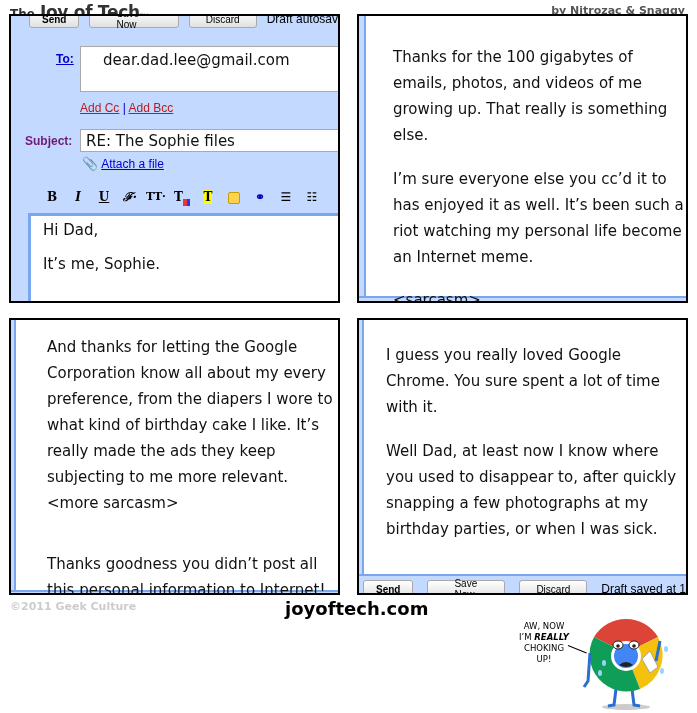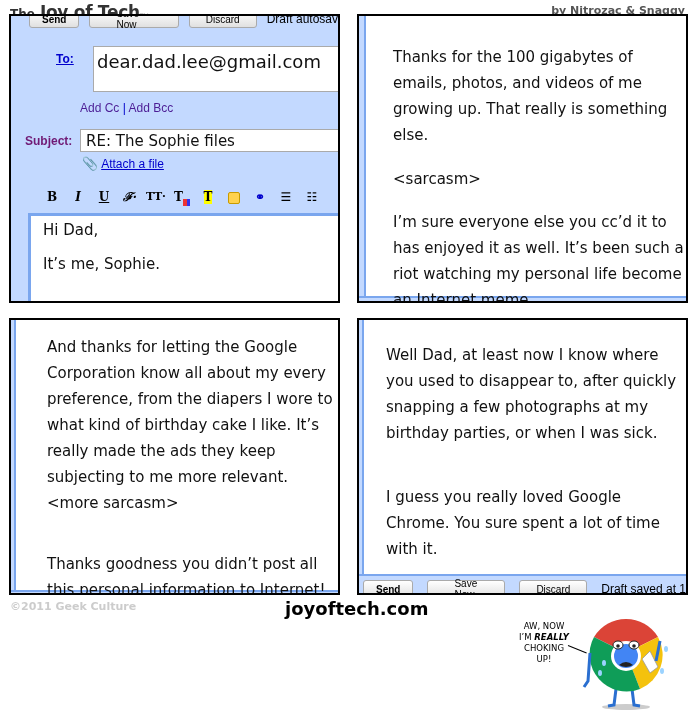--- a/index.html
+++ b/index.html
@@ -19,23 +19,23 @@
   .p4 { left: 357px; top: 318px; width: 331px; height: 277px; }
   .p1 .inner { position: absolute; inset: 0; background: #c3d9ff; }
   .btnrow { position: absolute; left: 18px; top: -6px; display: flex; gap: 10px; align-items: center; }
   .gbtn { height: 18px; padding: 0 14px; border: 1px solid #aaa; border-radius: 3px; background: linear-gradient(#fff,#e0e0e0); font-family: "Liberation Sans", sans-serif; font-size: 10px; color: #000; display: flex; align-items: center; }
   .gbtn.send { font-weight: bold; padding: 0 12px; }
   .gbtn.save { padding: 0 26px; }
   .gbtn.discard { padding: 0 16px; }
   .draft-note { font-family: "Liberation Sans", sans-serif; font-size: 12px; color: #000; white-space: nowrap; }
 
   .to-label { position: absolute; left: 45px; top: 36px; font-family: "Liberation Sans", sans-serif; font-size: 12px; font-weight: bold; color: #0000cc; text-decoration: underline; }
-  .to-field { position: absolute; left: 82px; top: 30px; width: 270px; height: 46px; background: #fff; border: 1px solid #aaa; border-right: none; padding: 4px 3px; font-size: 18px; }
+  .to-field { position: absolute; left: 69px; top: 30px; width: 270px; height: 46px; background: #fff; border: 1px solid #aaa; border-right: none; padding: 4px 22px; font-size: 15px; }
   .addcc { position: absolute; left: 69px; top: 85px; font-family: "Liberation Sans", sans-serif; font-size: 12px; color: #0000cc; }
-  .addcc a { color: #4c1d95; }
+  .addcc a { color: #b91c1c; text-decoration: underline; }
   .subject-label { position: absolute; left: 14px; top: 118px; font-family: "Liberation Sans", sans-serif; font-size: 12px; font-weight: bold; color: #701a75; }
   .subject-field { position: absolute; left: 69px; top: 113px; width: 270px; height: 23px; background: #fff; border: 1px solid #aaa; border-right: none; padding: 2px 5px; font-size: 15px; }
   .attach { position: absolute; left: 71px; top: 140px; font-family: "Liberation Sans", sans-serif; font-size: 12px; color: #0000cc; display: flex; align-items: center; gap: 3px; }
   .attach .clip { font-size: 13px; color: #555; }
   .attach span.link { text-decoration: underline; }
 
   .toolbar { position: absolute; left: 28px; top: 172px; display: flex; gap: 0; align-items: center; font-family: "DejaVu Serif", serif; font-size: 12px; }
   .tb { width: 26px; text-align: center; color: #000; font-weight: bold; height: 18px; line-height: 18px; }
   .tb.it { font-style: italic; }
   .tb.ul { text-decoration: underline; }
@@ -124,43 +124,43 @@
     <p>It’s me, Sophie.</p>
   </div>
 </div>
 
 <div class="panel p2">
   <div class="bodypanel"></div>
   <div class="leftbar"></div>
   <div class="bottombar"></div>
   <div class="msg">
     <p>Thanks for the 100 gigabytes of emails, photos, and videos of me growing up. That really is something else.</p>
+    <p>I’m sure everyone else you cc’d it to has enjoyed it as well. It’s been such a riot watching my personal life become an Internet meme.</p>
     <p>&lt;sarcasm&gt;</p>
-    <p>I’m sure everyone else you cc’d it to has enjoyed it as well. It’s been such a riot watching my personal life become an Internet meme.</p>
   </div>
 </div>
 
 <div class="panel p3">
   <div class="bodypanel"></div>
   <div class="leftbar thin"></div>
   <div class="bottombar" style="height:3px;"></div>
   <div class="msg">
     <p style="margin-bottom:35px;">And thanks for letting the Google Corporation know all about my every preference, from the diapers I wore to what kind of birthday cake I like.  It’s really made the ads they keep subjecting to me more relevant. &lt;more sarcasm&gt;</p>
     <p style="margin-bottom:24px;">Thanks goodness you didn’t post all this personal information to Internet!</p>
     <p>Oh right, you did.</p>
   </div>
 </div>
 
 <div class="panel p4">
   <div class="footer-bar"></div>
   <div class="body-area"></div>
   <div class="leftbar thin" style="bottom:19px;"></div>
   <div class="msg">
+    <p>I guess you really loved Google Chrome. You sure spent a lot of time with it.</p>
     <p style="margin-bottom:38px;">Well Dad, at least now I know where you used to disappear to, after quickly snapping a few photographs at my birthday parties, or when I was sick.</p>
-    <p>I guess you really loved Google Chrome. You sure spent a lot of time with it.</p>
   </div>
   <div class="btnrow2" style="position:absolute;left:4px;bottom:-5px;display:flex;gap:14px;align-items:center;">
     <div class="gbtn send">Send</div>
     <div class="gbtn save">Save Now</div>
     <div class="gbtn discard">Discard</div>
     <div class="draft-note">Draft saved at 1</div>
   </div>
 </div>
 
 <div class="copyright">©2011 Geek Culture</div>

